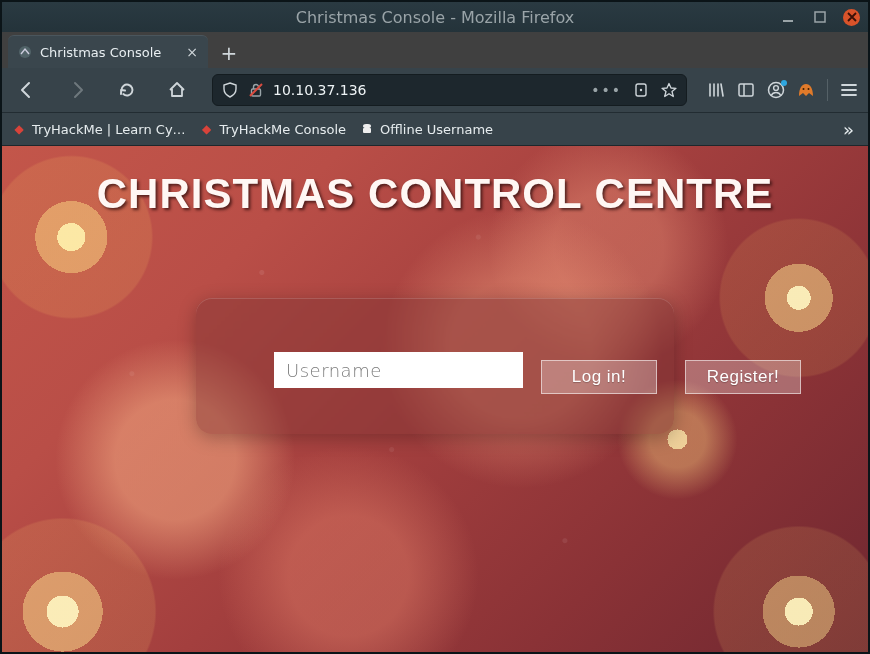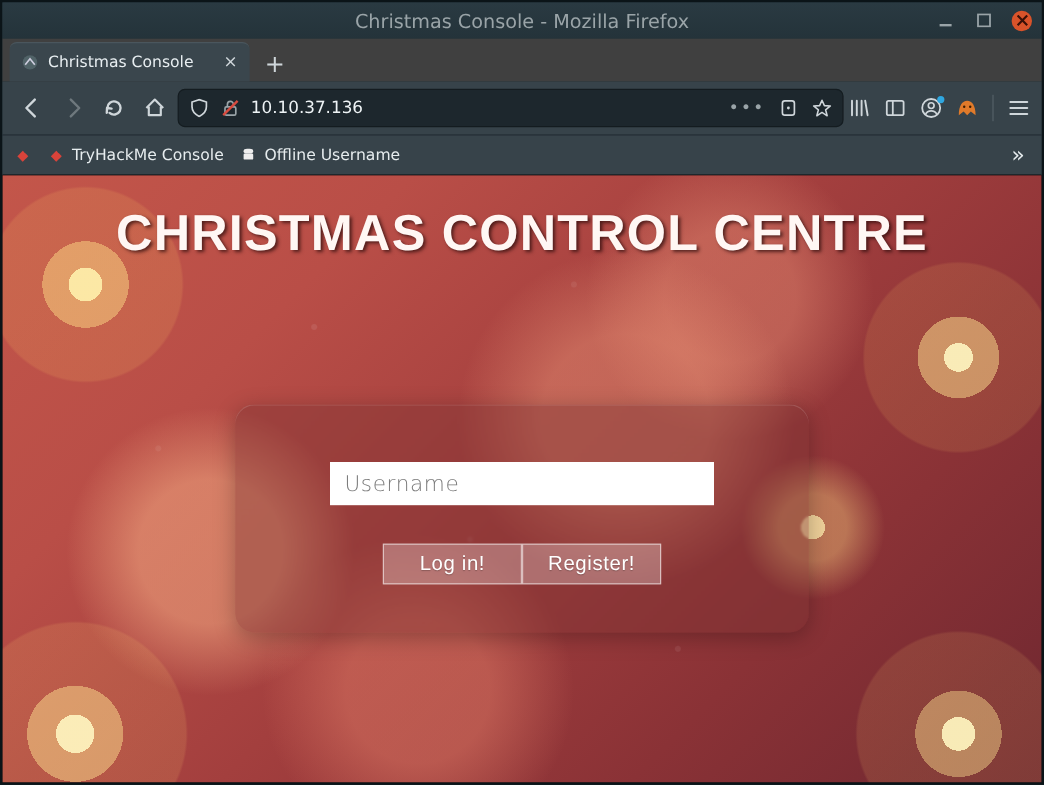--- a/index.html
+++ b/index.html
@@ -34,21 +34,21 @@
     display:flex; align-items:center; padding:0 10px; border-top-left-radius:6px; border-top-right-radius:6px;
     gap:8px; min-width:200px;
     border-top:1px solid #4a565d;
   }
   .tab .favicon { width:14px; height:14px; }
   .tab .x { margin-left:auto; font-size:14px; color:#cfd6da; }
   .newtab { width:30px; height:30px; display:flex; align-items:center; justify-content:center; color:#cfd6da; font-size:20px; margin-left:6px;}
 
   
   .navbar {
-    height:45px; background:#37434a; display:flex; align-items:center; gap:4px;
+    height:45px; background:#37434a; display:flex; align-items:center; gap:20px;
     padding:0 10px; border-bottom:1px solid #222c32;
   }
   .nav-btn {
     width:30px; height:30px; display:flex; align-items:center; justify-content:center;
     color:#cfd6da; border-radius:4px;
   }
   .nav-btn.disabled { color:#6e787d; }
   .urlbox {
     flex:1; height:32px; background:#1d272d; border-radius:6px; display:flex; align-items:center;
     padding:0 8px; gap:8px; color:#cfd6da; font-size:14px;
@@ -110,40 +110,40 @@
     margin-top:24px;
     font-family: Liberation Sans, sans-serif;
     font-weight: 800;
     font-size: 42px;
     letter-spacing: 1px;
     color:#fff7f4;
     text-shadow: 2px 2px 3px rgba(40,10,10,0.7);
     text-align:center;
   }
   .login-card {
-    margin-top:119px;
+    margin-top:80px;
     width:478px;
     border-radius:16px;
     background: rgba(120,50,50,0.38);
     backdrop-filter: blur(1px);
     box-shadow: 0 4px 18px rgba(0,0,0,0.25), inset 0 1px 0 rgba(255,255,255,0.15);
     padding:48px 78px 40px;
-    display:flex; flex-direction:column; gap:18px; align-items:center;
+    display:flex; flex-direction:row; gap:18px; align-items:center;
   }
   .fld {
     width:320px; height:36px;
     padding:0 12px;
     border:none; outline:none;
     background:#fff;
     font-size:18px;
     font-family: inherit;
     color:#333;
   }
   .fld::placeholder { color:#7a7a7a; font-weight:300; letter-spacing:.5px; }
-  .btn-row { display:flex; margin-top:14px; }
+  .btn-row { display:flex; gap:28px; margin-top:14px; }
   .btn {
     width:116px; height:34px;
     border:1px solid rgba(255,255,255,0.55);
     background: rgba(255,255,255,0.28);
     color:#fff;
     font-size:17px;
     letter-spacing:.5px;
     font-weight:300;
     cursor:pointer;
     text-shadow:0 1px 1px rgba(0,0,0,.25);
@@ -276,20 +276,21 @@
         <svg width="18" height="18" viewBox="0 0 18 18">
             <path d="M2 4 h14 M2 9 h14 M2 14 h14" stroke="currentColor" stroke-width="1.8" stroke-linecap="round"></path>
           </svg>
       </span>
     </div>
   </div>
 
   <div class="bookmarks">
     <div class="bm">
       <span class="ico" style="color:#d8433a;">◆</span>
+      <span>TryHackMe | Learn Cy…</span>
     </div>
     <div class="bm">
       <span class="ico" style="color:#d8433a;">◆</span>
       <span>TryHackMe Console</span>
     </div>
     <div class="bm">
       <span class="ico" style="color:#eee;">
         <svg width="14" height="14" viewBox="0 0 14 14">
             <rect x="3" y="6" width="8" height="5" rx="1" fill="#eee"></rect>
             <rect x="3" y="2" width="8" height="4" rx="3" fill="#eee"></rect>

